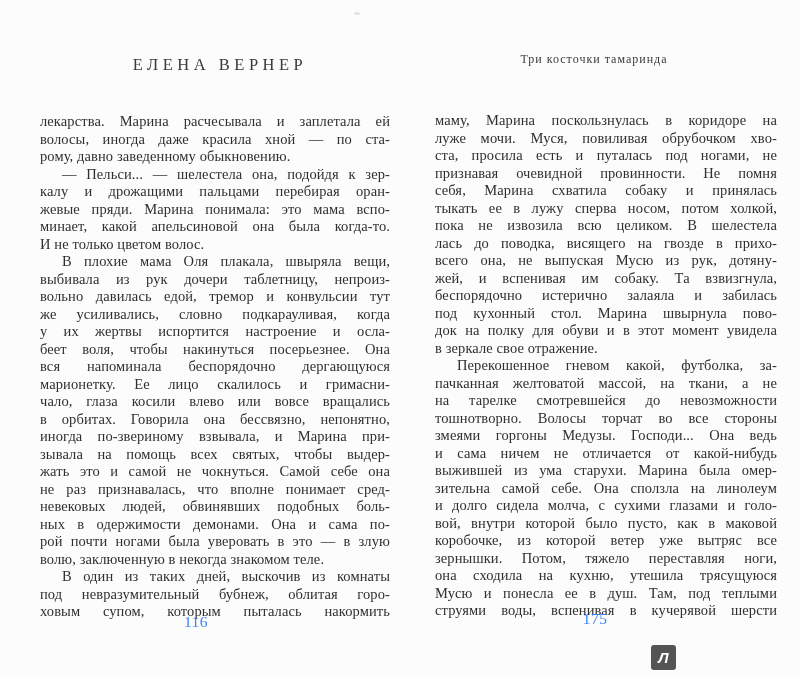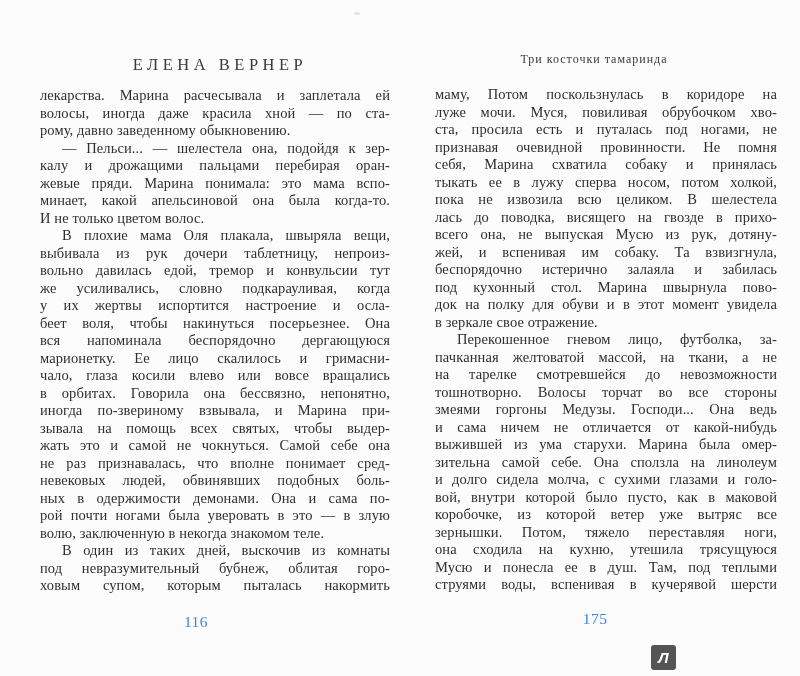--- a/index.html
+++ b/index.html
@@ -35,20 +35,21 @@
     left: -12px;
     font-size: 12px;
     letter-spacing: 1px;
   }
   .page-body {
     position: absolute;
     width: 100%;
     font-size: 14.5px;
     line-height: 17.5px;
     letter-spacing: 0.1px;
+    margin-top: 26px;
   }
   .body-left  { top: 87px; }
   .body-right { top: 86px; }
   .page-left  { left: 40px;  width: 350px; height: 676px; }
   .page-right { left: 435px; width: 342px; height: 676px; }
   .line {
     text-align: justify;
     text-align-last: justify;
     height: 17.5px;
     overflow: hidden;
@@ -140,37 +141,37 @@
           <div class="line">под невразумительный бубнеж, облитая горо-</div>
           <div class="line">ховым супом, которым пыталась накормить</div>
         </div>
       </div>
   </div>
 
   <div class="page page-right">
     <div class="page-header header-right">Три косточки тамаринда</div>
     <div id="right-body" class="page-body body-right">
         <div class="para">
-          <div class="line">маму, Потом поскользнулась в коридоре на</div>
+          <div class="line">маму, Марина поскользнулась в коридоре на</div>
           <div class="line">луже мочи. Муся, повиливая обрубочком хво-</div>
           <div class="line">ста, просила есть и путалась под ногами, не</div>
           <div class="line">признавая очевидной провинности. Не помня</div>
           <div class="line">себя, Марина схватила собаку и принялась</div>
           <div class="line">тыкать ее в лужу сперва носом, потом холкой,</div>
           <div class="line">пока не извозила всю целиком. В шелестела</div>
           <div class="line">лась до поводка, висящего на гвозде в прихо-</div>
           <div class="line">всего она, не выпуская Мусю из рук, дотяну-</div>
           <div class="line">жей, и вспенивая им собаку. Та взвизгнула,</div>
           <div class="line">беспорядочно истерично залаяла и забилась</div>
           <div class="line">под кухонный стол. Марина швырнула пово-</div>
           <div class="line">док на полку для обуви и в этот момент увидела</div>
           <div class="line endline">в зеркале свое отражение.</div>
         </div>
         <div class="para">
-          <div class="line ind">Перекошенное гневом лицо, футболка, за-</div>
+          <div class="line ind">Перекошенное гневом какой, футболка, за-</div>
           <div class="line">пачканная желтоватой массой, на ткани, а не</div>
           <div class="line">на тарелке смотревшейся до невозможности</div>
           <div class="line">тошнотворно. Волосы торчат во все стороны</div>
           <div class="line">змеями горгоны Медузы. Господи... Она ведь</div>
           <div class="line">и сама ничем не отличается от какой-нибудь</div>
           <div class="line">выжившей из ума старухи. Марина была омер-</div>
           <div class="line">зительна самой себе. Она сползла на линолеум</div>
           <div class="line">и долго сидела молча, с сухими глазами и голо-</div>
           <div class="line">вой, внутри которой было пусто, как в маковой</div>
           <div class="line">коробочке, из которой ветер уже вытряс все</div>

